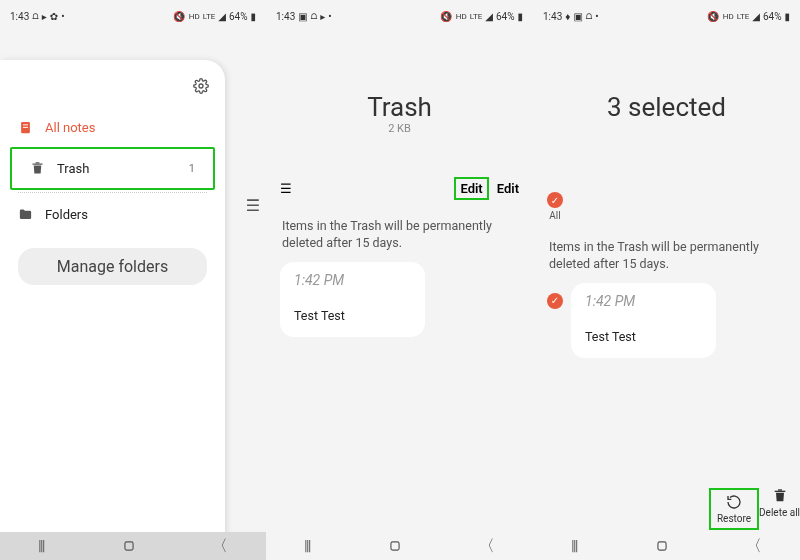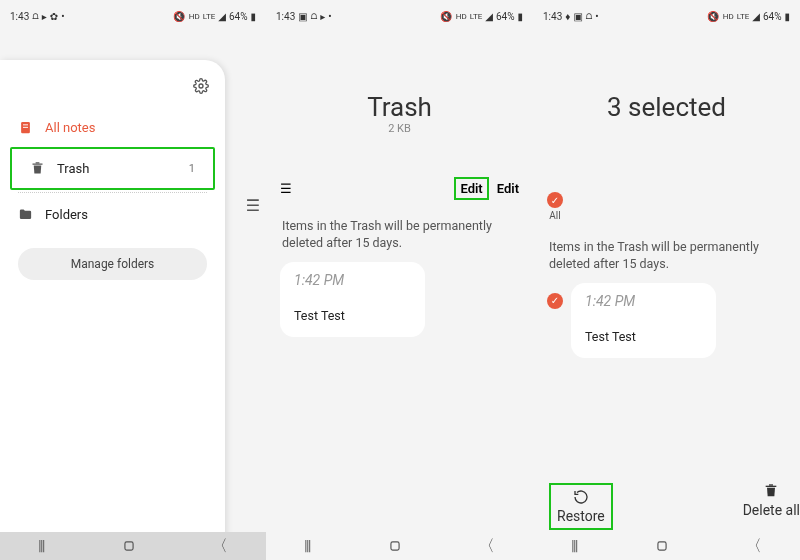--- a/index.html
+++ b/index.html
@@ -57,21 +57,21 @@
   }
   .nav-item.active { color:#e85a3e; }
   .nav-count { margin-left:auto; font-size:11px; color:#777; }
   .sep { border-top:1px dotted #ccc; margin: 2px 18px; }
   .manage-btn {
     margin: 14px 18px;
     background:#eeeeee;
     border-radius: 16px;
     text-align:center;
     padding: 9px 0;
-    font-size: 12px;
+    font-size: 16px;
     color:#444;
   }
   .highlight-box {
     border: 2px solid #1bc21b;
     border-radius: 2px;
   }
   .trash-row-wrap { margin: 0 10px; }
 
   .ham-side {
     position:absolute;
@@ -122,22 +122,22 @@
     width:16px; height:16px; border-radius:50%;
     background:#e85a3e; display:flex; align-items:center; justify-content:center;
     color:#fff; font-size:10px;
   }
 
   .card-with-check { display:flex; align-items:flex-start; gap:8px; margin-left:14px;}
   .card-with-check .note-card { margin:0; }
 
   .bottom-actions {
     position:absolute; bottom: 30px; left:16px; right:0;
-    display:flex; justify-content:space-between;
-    font-size:14px; color:#333;
+    display:flex; justify-content:flex-end;
+    font-size:10px; color:#333;
   }
   .action-col { display:flex; flex-direction:column; align-items:center; gap:3px; }
   .restore-wrap { border:2px solid #1bc21b; padding:4px 6px; }
 
   .navbar {
     position:absolute; bottom:0; left:0; right:0;
     height:28px;
     display:flex; justify-content:space-around; align-items:center;
     color:#555;
     background: #e8e8e8;

